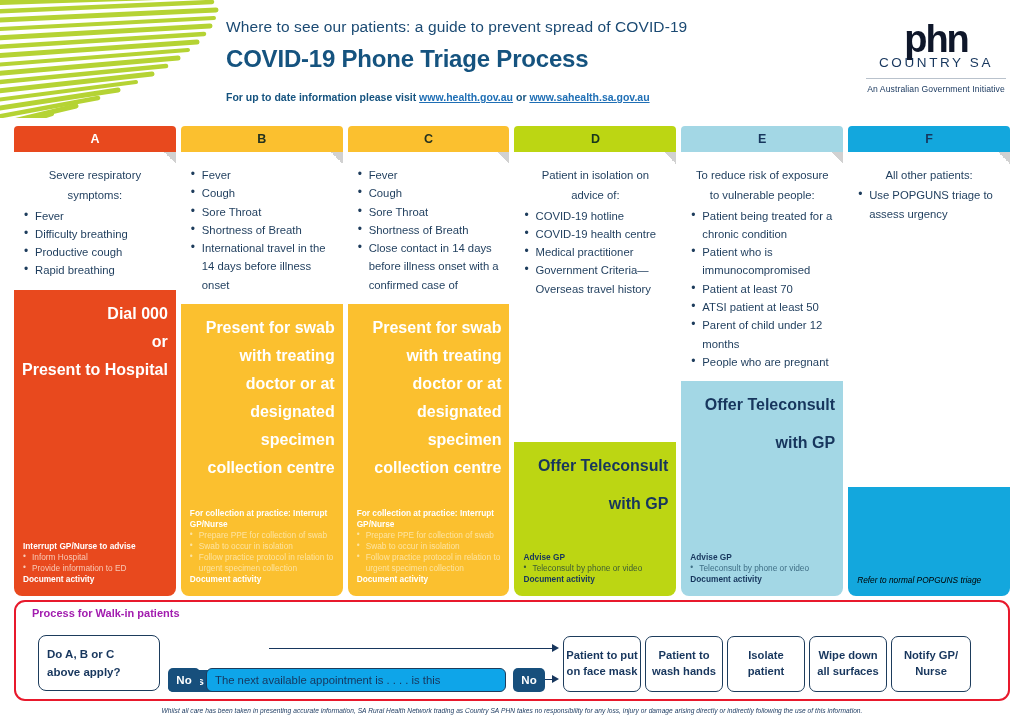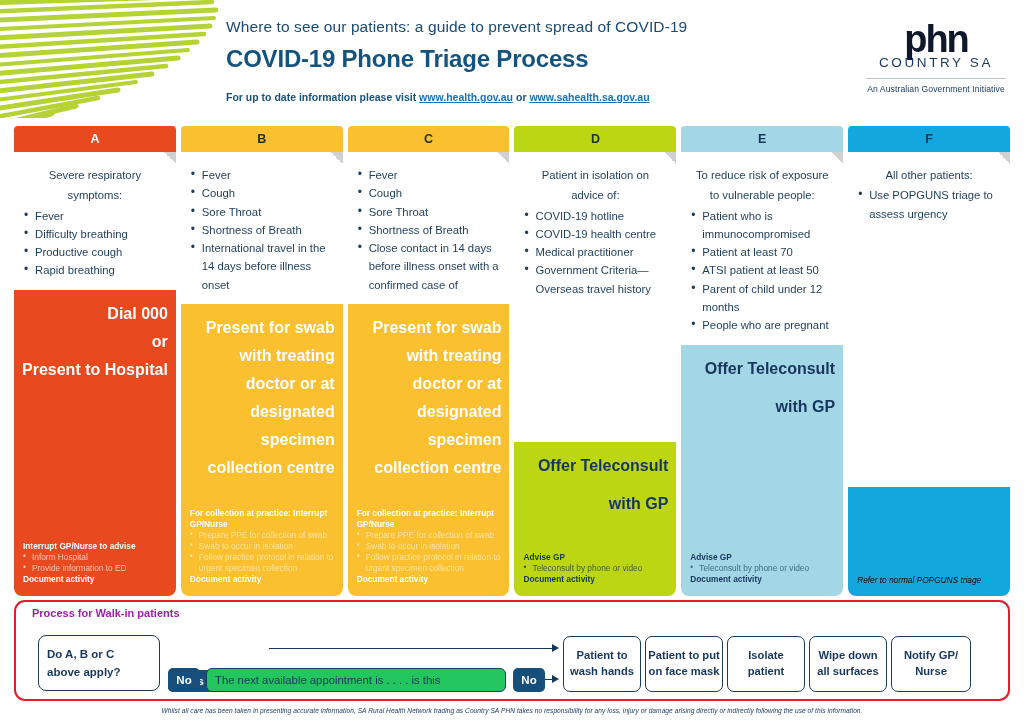--- a/index.html
+++ b/index.html
@@ -122,21 +122,21 @@
   }
   .pill {
     position:absolute; background:#174f7c; color:#fff; border-radius:5px;
     font-size:11.5px; font-weight:bold; display:flex; align-items:center; justify-content:center;
   }
   .pill-yes { left:152px; top:36px; width:101px; height:22px;margin-top:32px; }
   .pill-no1 { left:152px; top:66px; width:32px; height:24px; }
   .pill-no2 { left:497px; top:66px; width:32px; height:24px; }
   .appt-box {
     position:absolute; left:190px; top:66px; width:300px; height:24px;
-    border:1px solid #1d3c5c; border-radius:6px; background:#22c55e;
+    border:1px solid #1d3c5c; border-radius:6px; background:#0ea5e9;
     display:flex; align-items:center; padding-left:8px;
     font-size:11.3px; color:#17365d;
   }
   .line-yes { position:absolute; left:253px; top:46px; width:284px; height:1.4px; background:#17365d; }
   .arrow { position:absolute; width:0; height:0; border-top:4.5px solid transparent; border-bottom:4.5px solid transparent; border-left:7px solid #17365d; }
   .arrow-yes { left:536px; top:42px; }
   .line-no2 { position:absolute; left:529px; top:77px; width:8px; height:1.4px; background:#17365d; }
   .arrow-no2 { left:536px; top:73px; }
 
   .steps { position:absolute; left:547px; top:34px; display:flex; gap:4px; }
@@ -315,20 +315,21 @@
     </div>
 
     <div class="col c-e">
       <div class="col-head">E</div>
       <div class="col-body">
         <div class="crit">
           <div class="corner"></div>
           <div class="lead">To reduce risk of exposure</div>
           <div class="lead">to vulnerable people:</div>
           <ul>
+            <li>Patient being treated for a chronic condition</li>
             <li>Patient who is immunocompromised</li>
             <li>Patient at least 70</li>
             <li>ATSI patient at least 50</li>
             <li>Parent of child under 12 months</li>
             <li>People who are pregnant</li>
           </ul>
         </div>
         <div class="action">
           <div>Offer Teleconsult</div>
           <div style="margin-top:10px">with GP</div>
@@ -373,22 +374,22 @@
     <div class="line-yes"></div>
     <div class="arrow arrow-yes"></div>
 
     <div class="pill pill-no1">No</div>
     <div class="appt-box">The next available appointment is . . . . is this</div>
     <div class="pill pill-no2">No</div>
     <div class="line-no2"></div>
     <div class="arrow arrow-no2"></div>
 
     <div class="steps">
+      <div class="step">Patient to put on face mask</div>
       <div class="step">Patient to wash hands</div>
-      <div class="step">Patient to put on face mask</div>
       <div class="step">Isolate patient</div>
       <div class="step">Wipe down all surfaces</div>
       <div class="step last">Notify GP/ Nurse</div>
     </div>
   </div>
 
   <div class="footer">Whilst all care has been taken in presenting accurate information, SA Rural Health Network trading as Country SA PHN takes no responsibility for any loss, injury or damage arising directly or indirectly following the use of this information.</div>
 
 </div>
 

